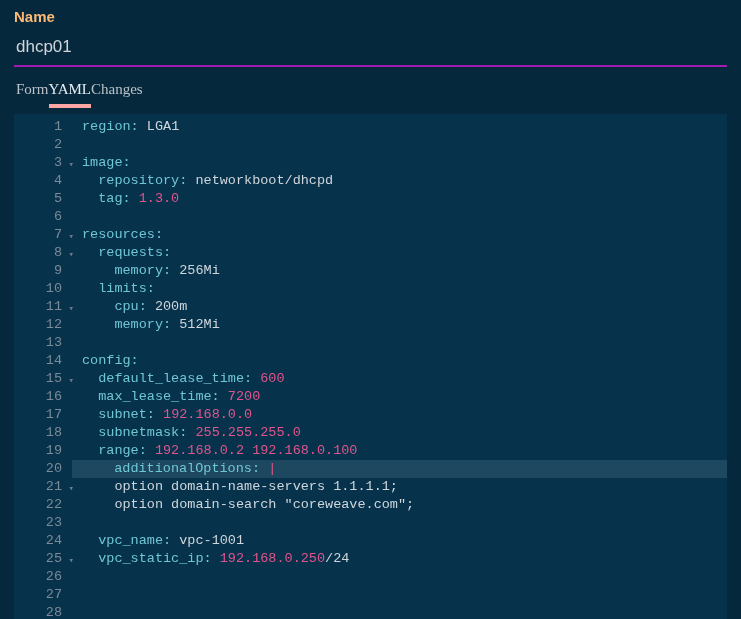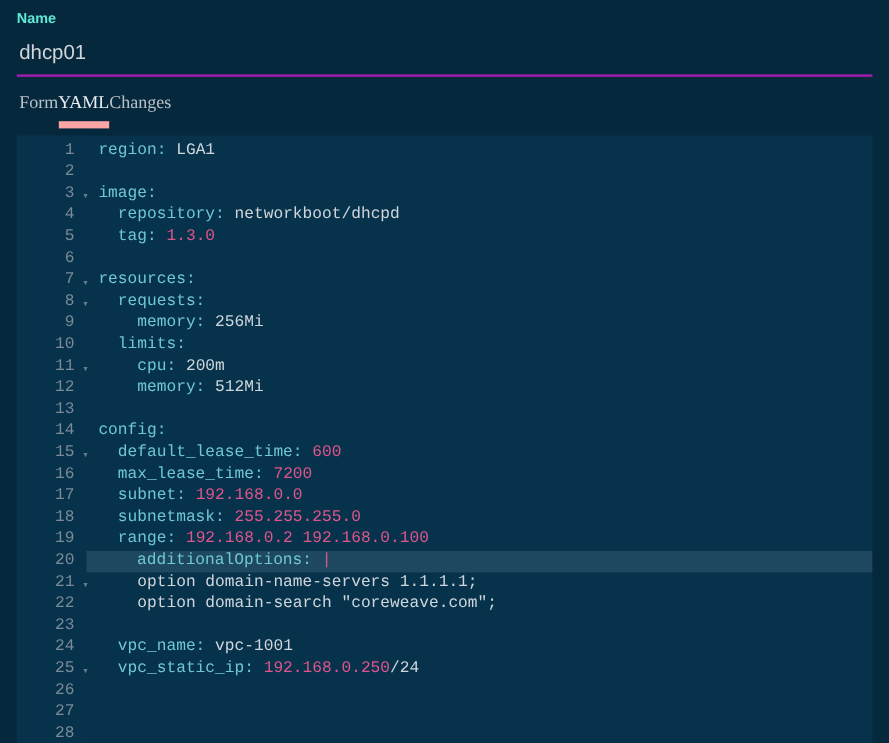--- a/index.html
+++ b/index.html
@@ -8,23 +8,23 @@
     height: 619px;
     background: #06283d;
     font-family: "Segoe UI", Arial, sans-serif;
     color: #cdd3d8;
     overflow: hidden;
   }
   .container {
     padding: 8px 14px 0 14px;
   }
   .name-label {
-    font-size: 12px;
+    font-size: 15px;
     font-weight: 600;
-    color: #5eead4;
+    color: #fdba74;
     margin-bottom: 6px;
   }
   .name-input {
     width: 100%;
     background: transparent;
     border: none;
     border-bottom: 2px solid #a21caf;
     color: #d0d6da;
     font-size: 17px;
     padding: 6px 2px 8px 2px;
@@ -37,21 +37,21 @@
     font-size: 15px;
     font-family: Liberation Serif, serif;
   }
   .tab {
     padding-bottom: 6px;
     color: #b9c2c8;
     cursor: pointer;
   }
   .tab.active {
     color: #e8edf1;
-    border-bottom: 6px solid #fca5a5;
+    border-bottom: 4px solid #fca5a5;
   }
   .editor {
     margin-top: 6px;
     background: #07324c;
     width: 713px;
     height: 518px;
     display: flex;
     font-family: Consolas, "Courier New", monospace;
     font-size: 13.5px;
     line-height: 18px;

